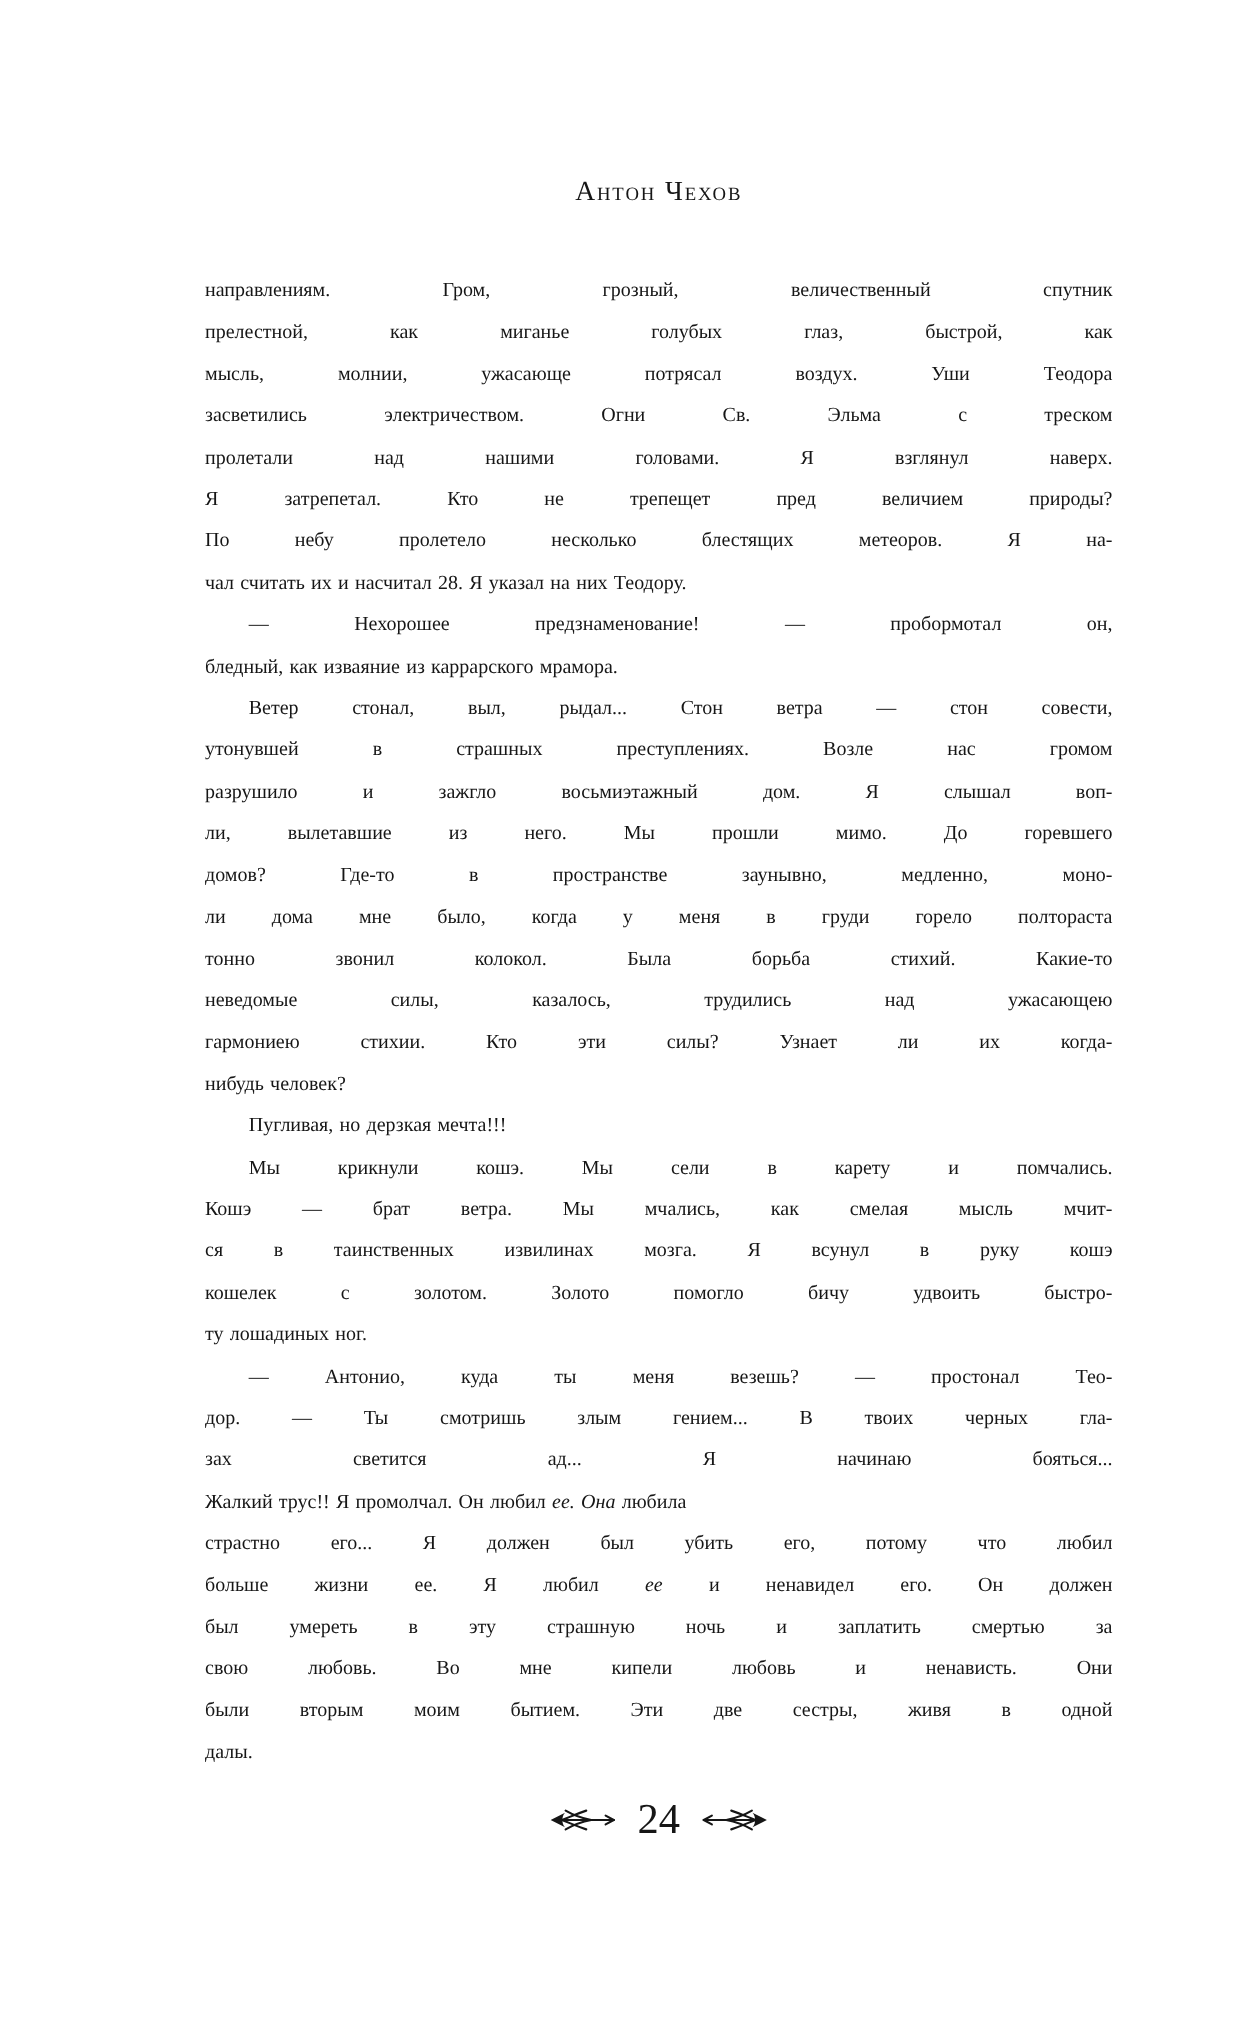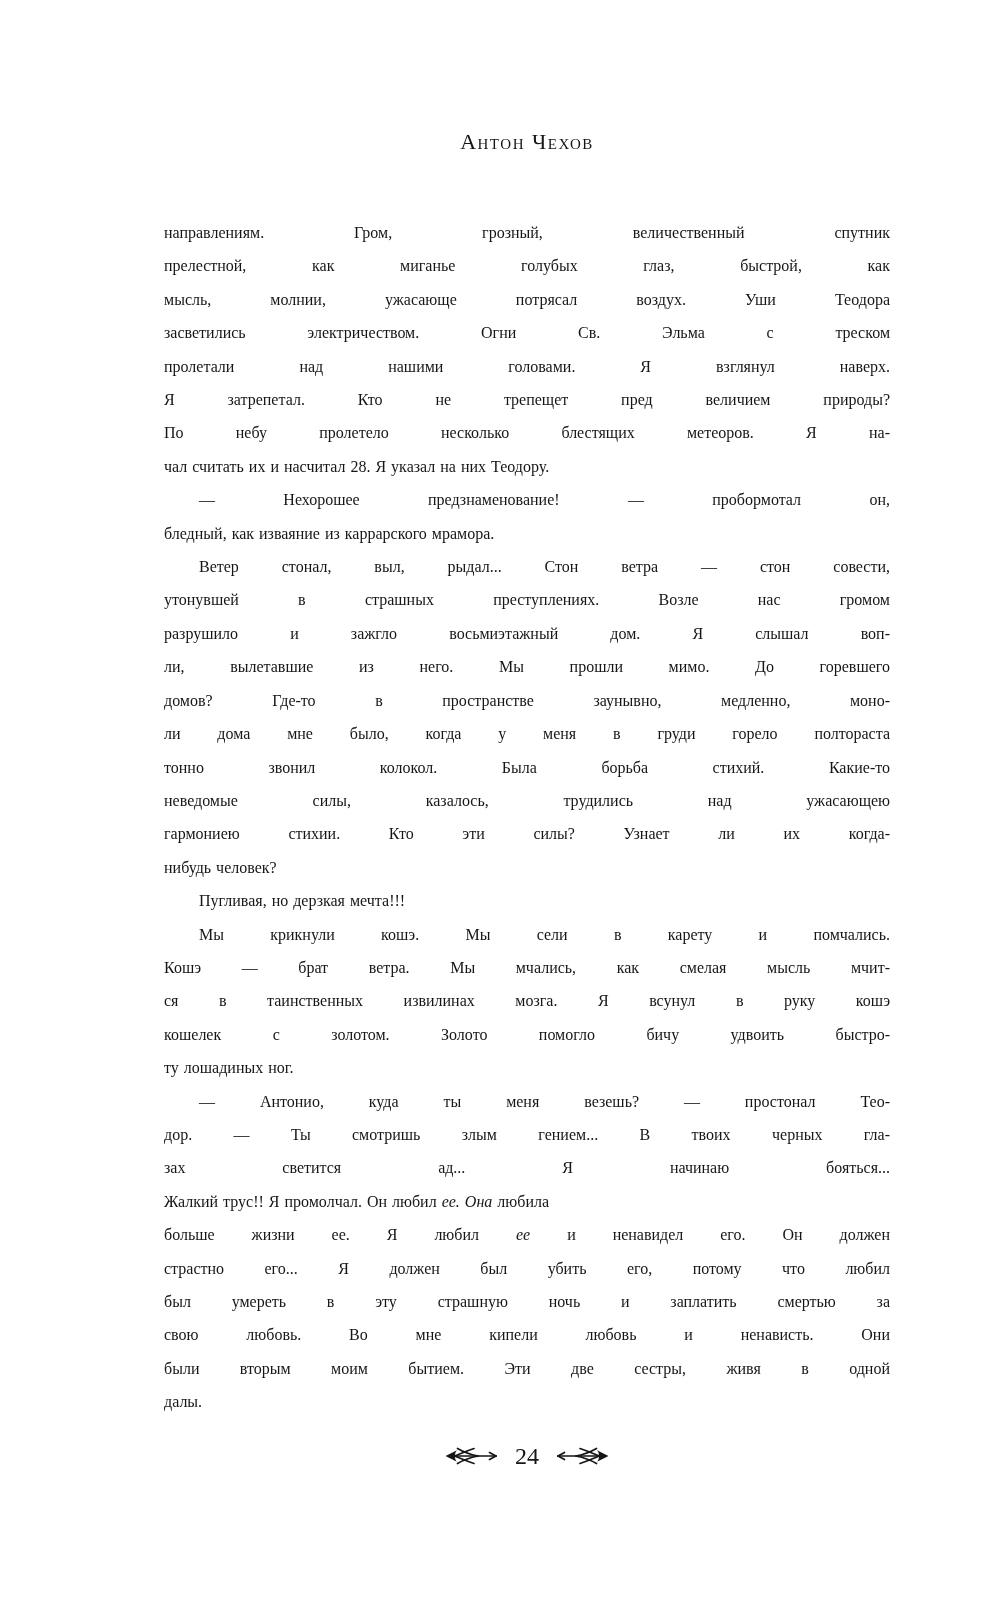--- a/index.html
+++ b/index.html
@@ -12,21 +12,21 @@
     width: 1000px;
     height: 1616px;
     background: #ffffff;
     color: #161616;
     font-family: "Liberation Serif", "DejaVu Serif", serif;
     overflow: hidden;
   }
   .running-head {
     position: absolute;
     left: 164px;
-    top: 129px;
+    top: 140px;
     width: 726px;
     text-align: center;
     font-size: 22px;
     line-height: 26px;
     font-variant: small-caps;
     letter-spacing: 1.5px;
   }
   .body-text {
     position: absolute;
     left: 164px;
@@ -49,21 +49,21 @@
     position: absolute;
     left: 164px;
     top: 1441px;
     width: 726px;
     display: flex;
     justify-content: center;
     align-items: center;
     gap: 13px;
   }
   .page-number {
-    font-size: 24px;
+    font-size: 34px;
     line-height: 30px;
   }
   .ornament { display: block; }
   .ornament.right { transform: scaleX(-1); }
 </style>
 </head>
 <body>
 
 <div class="page">
 
@@ -106,22 +106,22 @@
         <div class="line jl"><span>кошелек с золотом. Золото помогло бичу удвоить быстро-</span></div>
         <div class="line"><span>ту лошадиных ног.</span></div>
       </div>
       <div class="paragraph">
         <div class="line jl ind"><span>— Антонио, куда ты меня везешь? — простонал Тео-</span></div>
         <div class="line jl"><span>дор. — Ты смотришь злым гением... В твоих черных гла-</span></div>
         <div class="line jl"><span>зах светится ад... Я начинаю бояться...</span></div>
         <div class="line"><span>Жалкий трус!! Я промолчал. Он любил </span><i>ее.</i><span> </span><i>Она</i><span> любила</span></div>
       </div>
       <div class="paragraph">
+        <div class="line jl"><span>страстно его... Я должен был убить его, потому что любил</span></div>
         <div class="line jl"><span>больше жизни ее. Я любил </span><i>ее</i><span> и ненавидел его. Он должен</span></div>
-        <div class="line jl"><span>страстно его... Я должен был убить его, потому что любил</span></div>
         <div class="line jl"><span>был умереть в эту страшную ночь и заплатить смертью за</span></div>
         <div class="line jl"><span>свою любовь. Во мне кипели любовь и ненависть. Они</span></div>
         <div class="line jl"><span>были вторым моим бытием. Эти две сестры, живя в одной</span></div>
         <div class="line"><span>далы.</span></div>
       </div>
     </div>
 
   <div class="footer">
     <svg class="ornament left" width="57" height="18" viewBox="0 0 57 18" aria-hidden="true">
       <g stroke="#161616" stroke-width="1.7" fill="none" stroke-linecap="round">

